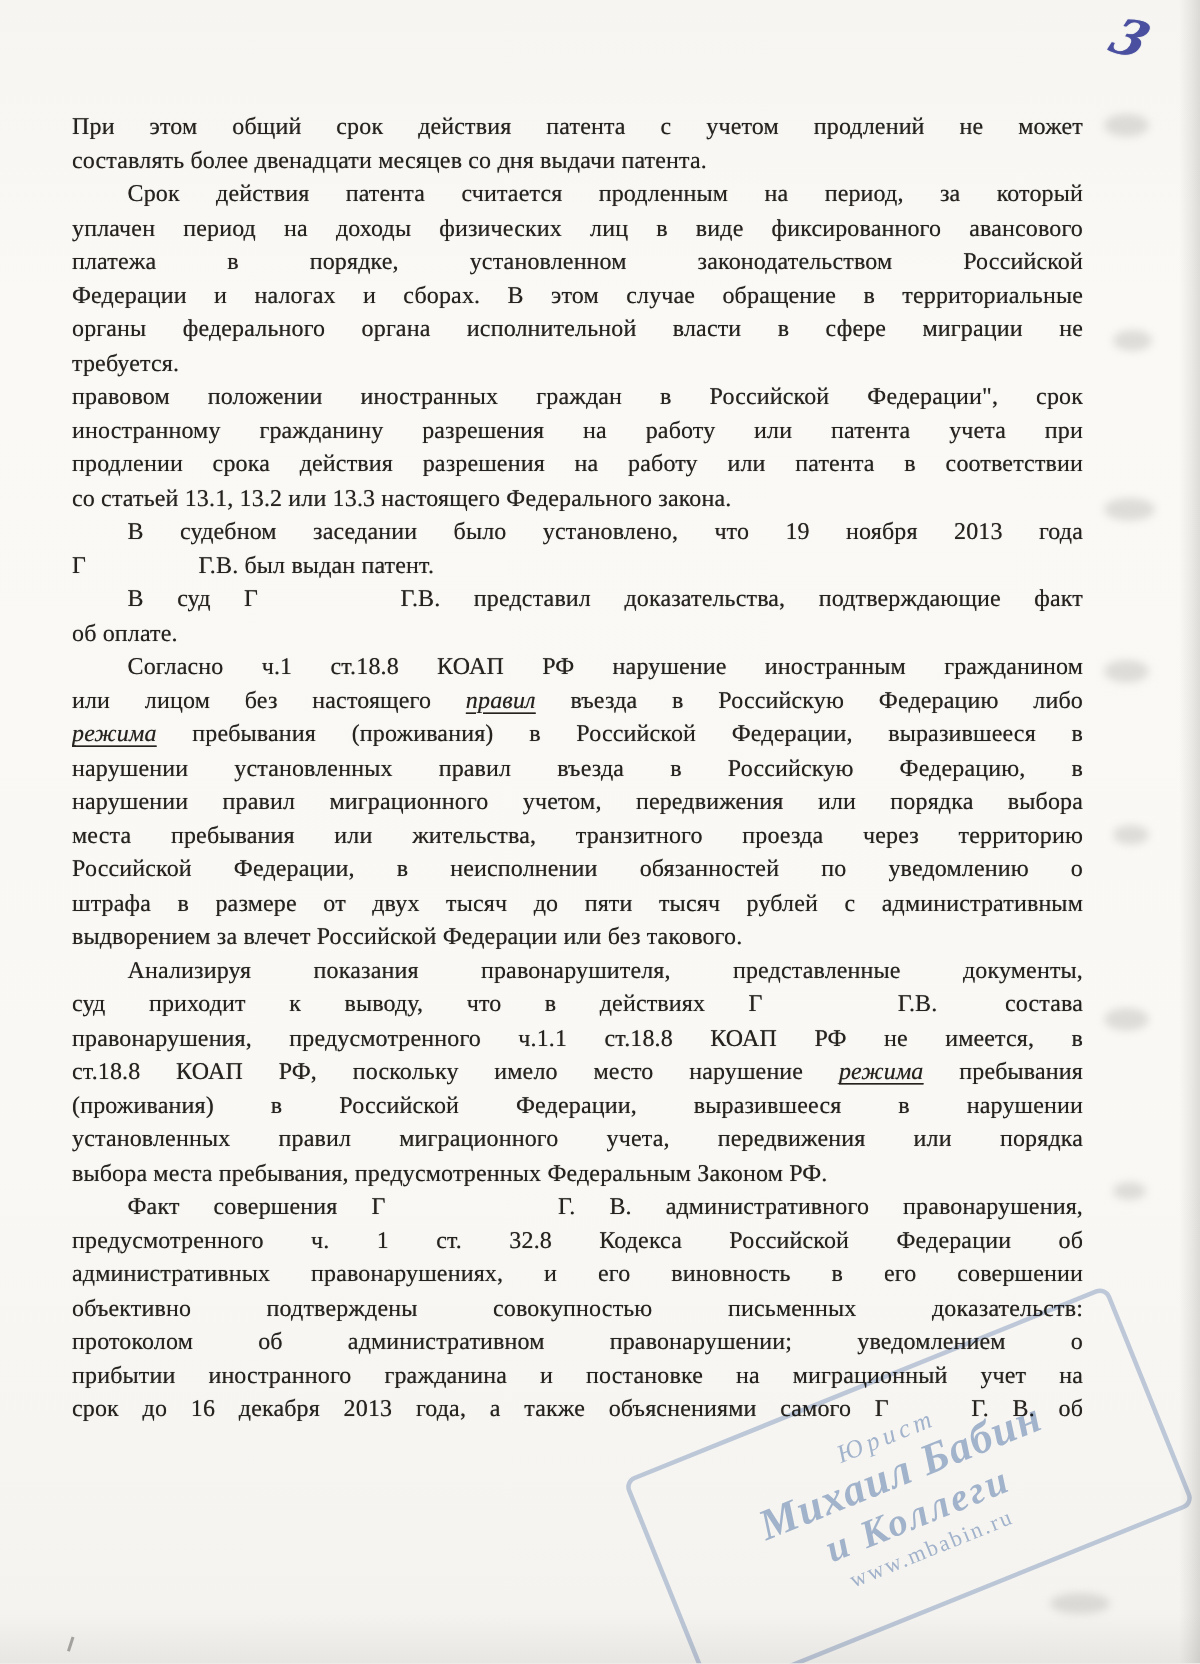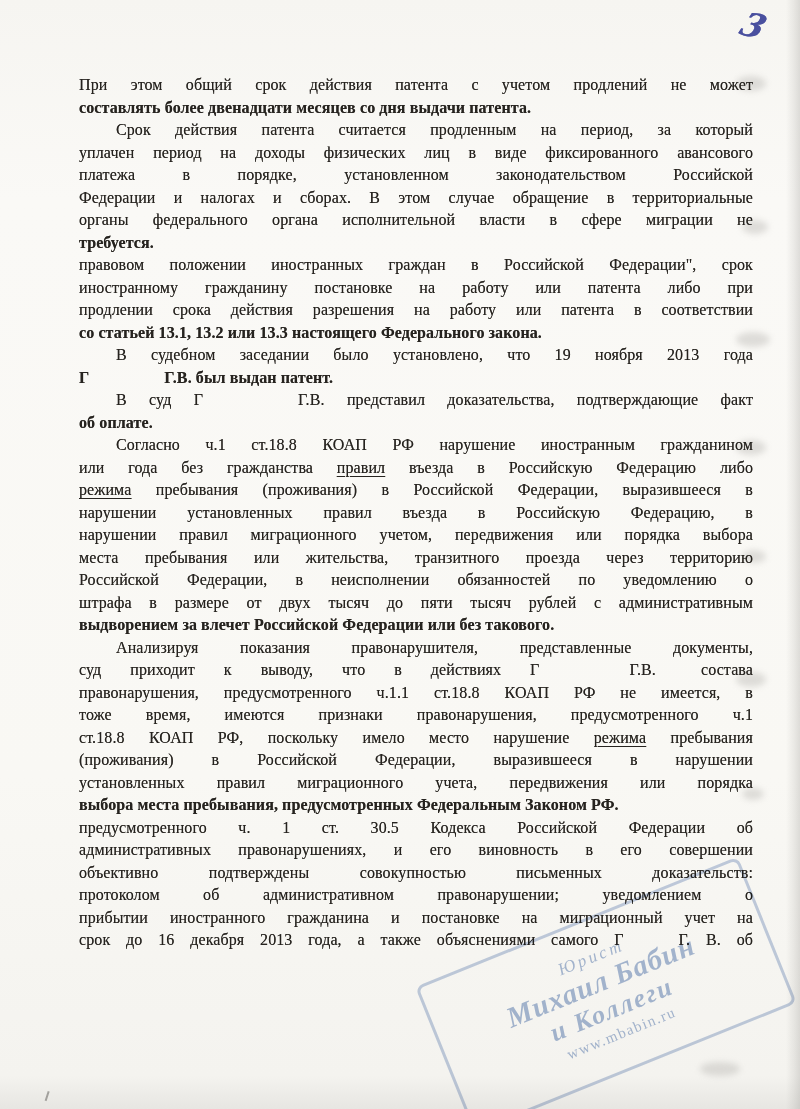--- a/index.html
+++ b/index.html
@@ -14,37 +14,38 @@
     background:linear-gradient(180deg,#f6f5f1 0%,#faf9f6 18%,#f9f8f4 70%,#f4f3ef 97%,#e7e6e2 100%);
     overflow:hidden;
   }
   .edge-band{
     position:absolute;top:0;right:0;width:14px;height:100%;
     background:linear-gradient(90deg,rgba(0,0,0,0) 0%,rgba(120,118,114,0.12) 60%,rgba(120,118,114,0.22) 100%);
     pointer-events:none;
   }
   
   .text{
-    position:absolute;left:79px;top:74px;width:674px;
+    position:absolute;left:48px;top:74px;width:674px;
     color:#26231f;
     font-size:16px;line-height:22.5px;
     text-shadow:0 0 .5px rgba(38,35,31,.65);
     letter-spacing:.1px;
   }
   .line{
     height:22.5px;overflow:hidden;
     text-align:justify;text-align-last:justify;
     white-space:normal;
   }
-  .line.final{text-align-last:left;font-weight:bold;}
+  .line.final{text-align-last:left;}
   .line.indent{text-indent:37px;}
   .line u{
     text-decoration:underline;
     text-decoration-thickness:1.4px;
     text-underline-offset:2.5px;
+    font-style:italic;
   }
   .gap{display:inline-block;height:1px;vertical-align:baseline;}
   
   .handnum{
     position:absolute;left:742px;top:6px;
     font-family:"DejaVu Serif",serif;
     font-style:italic;font-weight:bold;
     font-size:33px;color:#4a509f;
     transform:rotate(13deg) skewX(-10deg);
     text-shadow:0 0 .6px rgba(74,80,159,.7);
@@ -106,45 +107,45 @@
   <div class="text" id="doc-text">
       <div class="line"><span>При этом общий срок действия патента с учетом продлений не может</span></div>
       <div class="line final"><span>составлять более двенадцати месяцев со дня выдачи патента.</span></div>
       <div class="line indent"><span>Срок действия патента считается продленным на период, за который</span></div>
       <div class="line"><span>уплачен период на доходы физических лиц в виде фиксированного авансового</span></div>
       <div class="line"><span>платежа в порядке, установленном законодательством Российской</span></div>
       <div class="line"><span>Федерации и налогах и сборах. В этом случае обращение в территориальные</span></div>
       <div class="line"><span>органы федерального органа исполнительной власти в сфере миграции не</span></div>
       <div class="line final"><span>требуется.</span></div>
       <div class="line"><span>правовом положении иностранных граждан в Российской Федерации", срок</span></div>
-      <div class="line"><span>иностранному гражданину постановке на работу или патента либо при</span></div>
+      <div class="line"><span>иностранному гражданину разрешения на работу или патента учета при</span></div>
       <div class="line"><span>продлении срока действия разрешения на работу или патента в соответствии</span></div>
       <div class="line final"><span>со статьей 13.1, 13.2 или 13.3 настоящего Федерального закона.</span></div>
       <div class="line indent"><span>В судебном заседании было установлено, что 19 ноября 2013 года</span></div>
       <div class="line final"><span>Г</span><span class="gap" style="width: 75px;"></span><span>Г.В. был выдан патент.</span></div>
       <div class="line indent"><span>В суд Г</span><span class="gap" style="width: 95px;"></span><span>Г.В. представил доказательства, подтверждающие факт</span></div>
       <div class="line final"><span>об оплате.</span></div>
       <div class="line indent"><span>Согласно ч.1 ст.18.8 КОАП РФ нарушение иностранным гражданином</span></div>
-      <div class="line"><span>или года без гражданства </span><u>правил</u><span> въезда в Российскую Федерацию либо</span></div>
+      <div class="line"><span>или лицом без настоящего </span><u>правил</u><span> въезда в Российскую Федерацию либо</span></div>
       <div class="line"><u>режима</u><span> пребывания (проживания) в Российской Федерации, выразившееся в</span></div>
       <div class="line"><span>нарушении установленных правил въезда в Российскую Федерацию, в</span></div>
       <div class="line"><span>нарушении правил миграционного учетом, передвижения или порядка выбора</span></div>
       <div class="line"><span>места пребывания или жительства, транзитного проезда через территорию</span></div>
       <div class="line"><span>Российской Федерации, в неисполнении обязанностей по уведомлению о</span></div>
       <div class="line"><span>штрафа в размере от двух тысяч до пяти тысяч рублей с административным</span></div>
       <div class="line final"><span>выдворением за влечет Российской Федерации или без такового.</span></div>
       <div class="line indent"><span>Анализируя показания правонарушителя, представленные документы,</span></div>
       <div class="line"><span>суд приходит к выводу, что в действиях Г</span><span class="gap" style="width: 90px;"></span><span>Г.В.</span><span class="gap" style="width: 45px;"></span><span>состава</span></div>
       <div class="line"><span>правонарушения, предусмотренного ч.1.1 ст.18.8 КОАП РФ не имеется, в</span></div>
-      <div class="line"><span>тоже время, имеются признаки правонарушения, предусмотренного ч.1</span></div>
       <div class="line"><span>ст.18.8 КОАП РФ, поскольку имело место нарушение </span><u>режима</u><span> пребывания</span></div>
       <div class="line"><span>(проживания) в Российской Федерации, выразившееся в нарушении</span></div>
       <div class="line"><span>установленных правил миграционного учета, передвижения или порядка</span></div>
       <div class="line final"><span>выбора места пребывания, предусмотренных Федеральным Законом РФ.</span></div>
-      <div class="line"><span>предусмотренного ч. 1 ст. 30.5 Кодекса Российской Федерации об</span></div>
+      <div class="line indent"><span>Факт совершения Г</span><span class="gap" style="width: 115px;"></span><span>Г. В. административного правонарушения,</span></div>
+      <div class="line"><span>предусмотренного ч. 1 ст. 32.8 Кодекса Российской Федерации об</span></div>
       <div class="line"><span>административных правонарушениях, и его виновность в его совершении</span></div>
       <div class="line"><span>объективно подтверждены совокупностью письменных доказательств:</span></div>
       <div class="line"><span>протоколом об административном правонарушении; уведомлением о</span></div>
       <div class="line"><span>прибытии иностранного гражданина и постановке на миграционный учет на</span></div>
       <div class="line"><span>срок до 16 декабря 2013 года, а также объяснениями самого Г</span><span class="gap" style="width: 55px;"></span><span>Г. В. об</span></div>
     </div>
 
   <div class="stamp">
     <div class="s1">Юрист</div>
     <div class="s2">Михаил Бабин</div>

